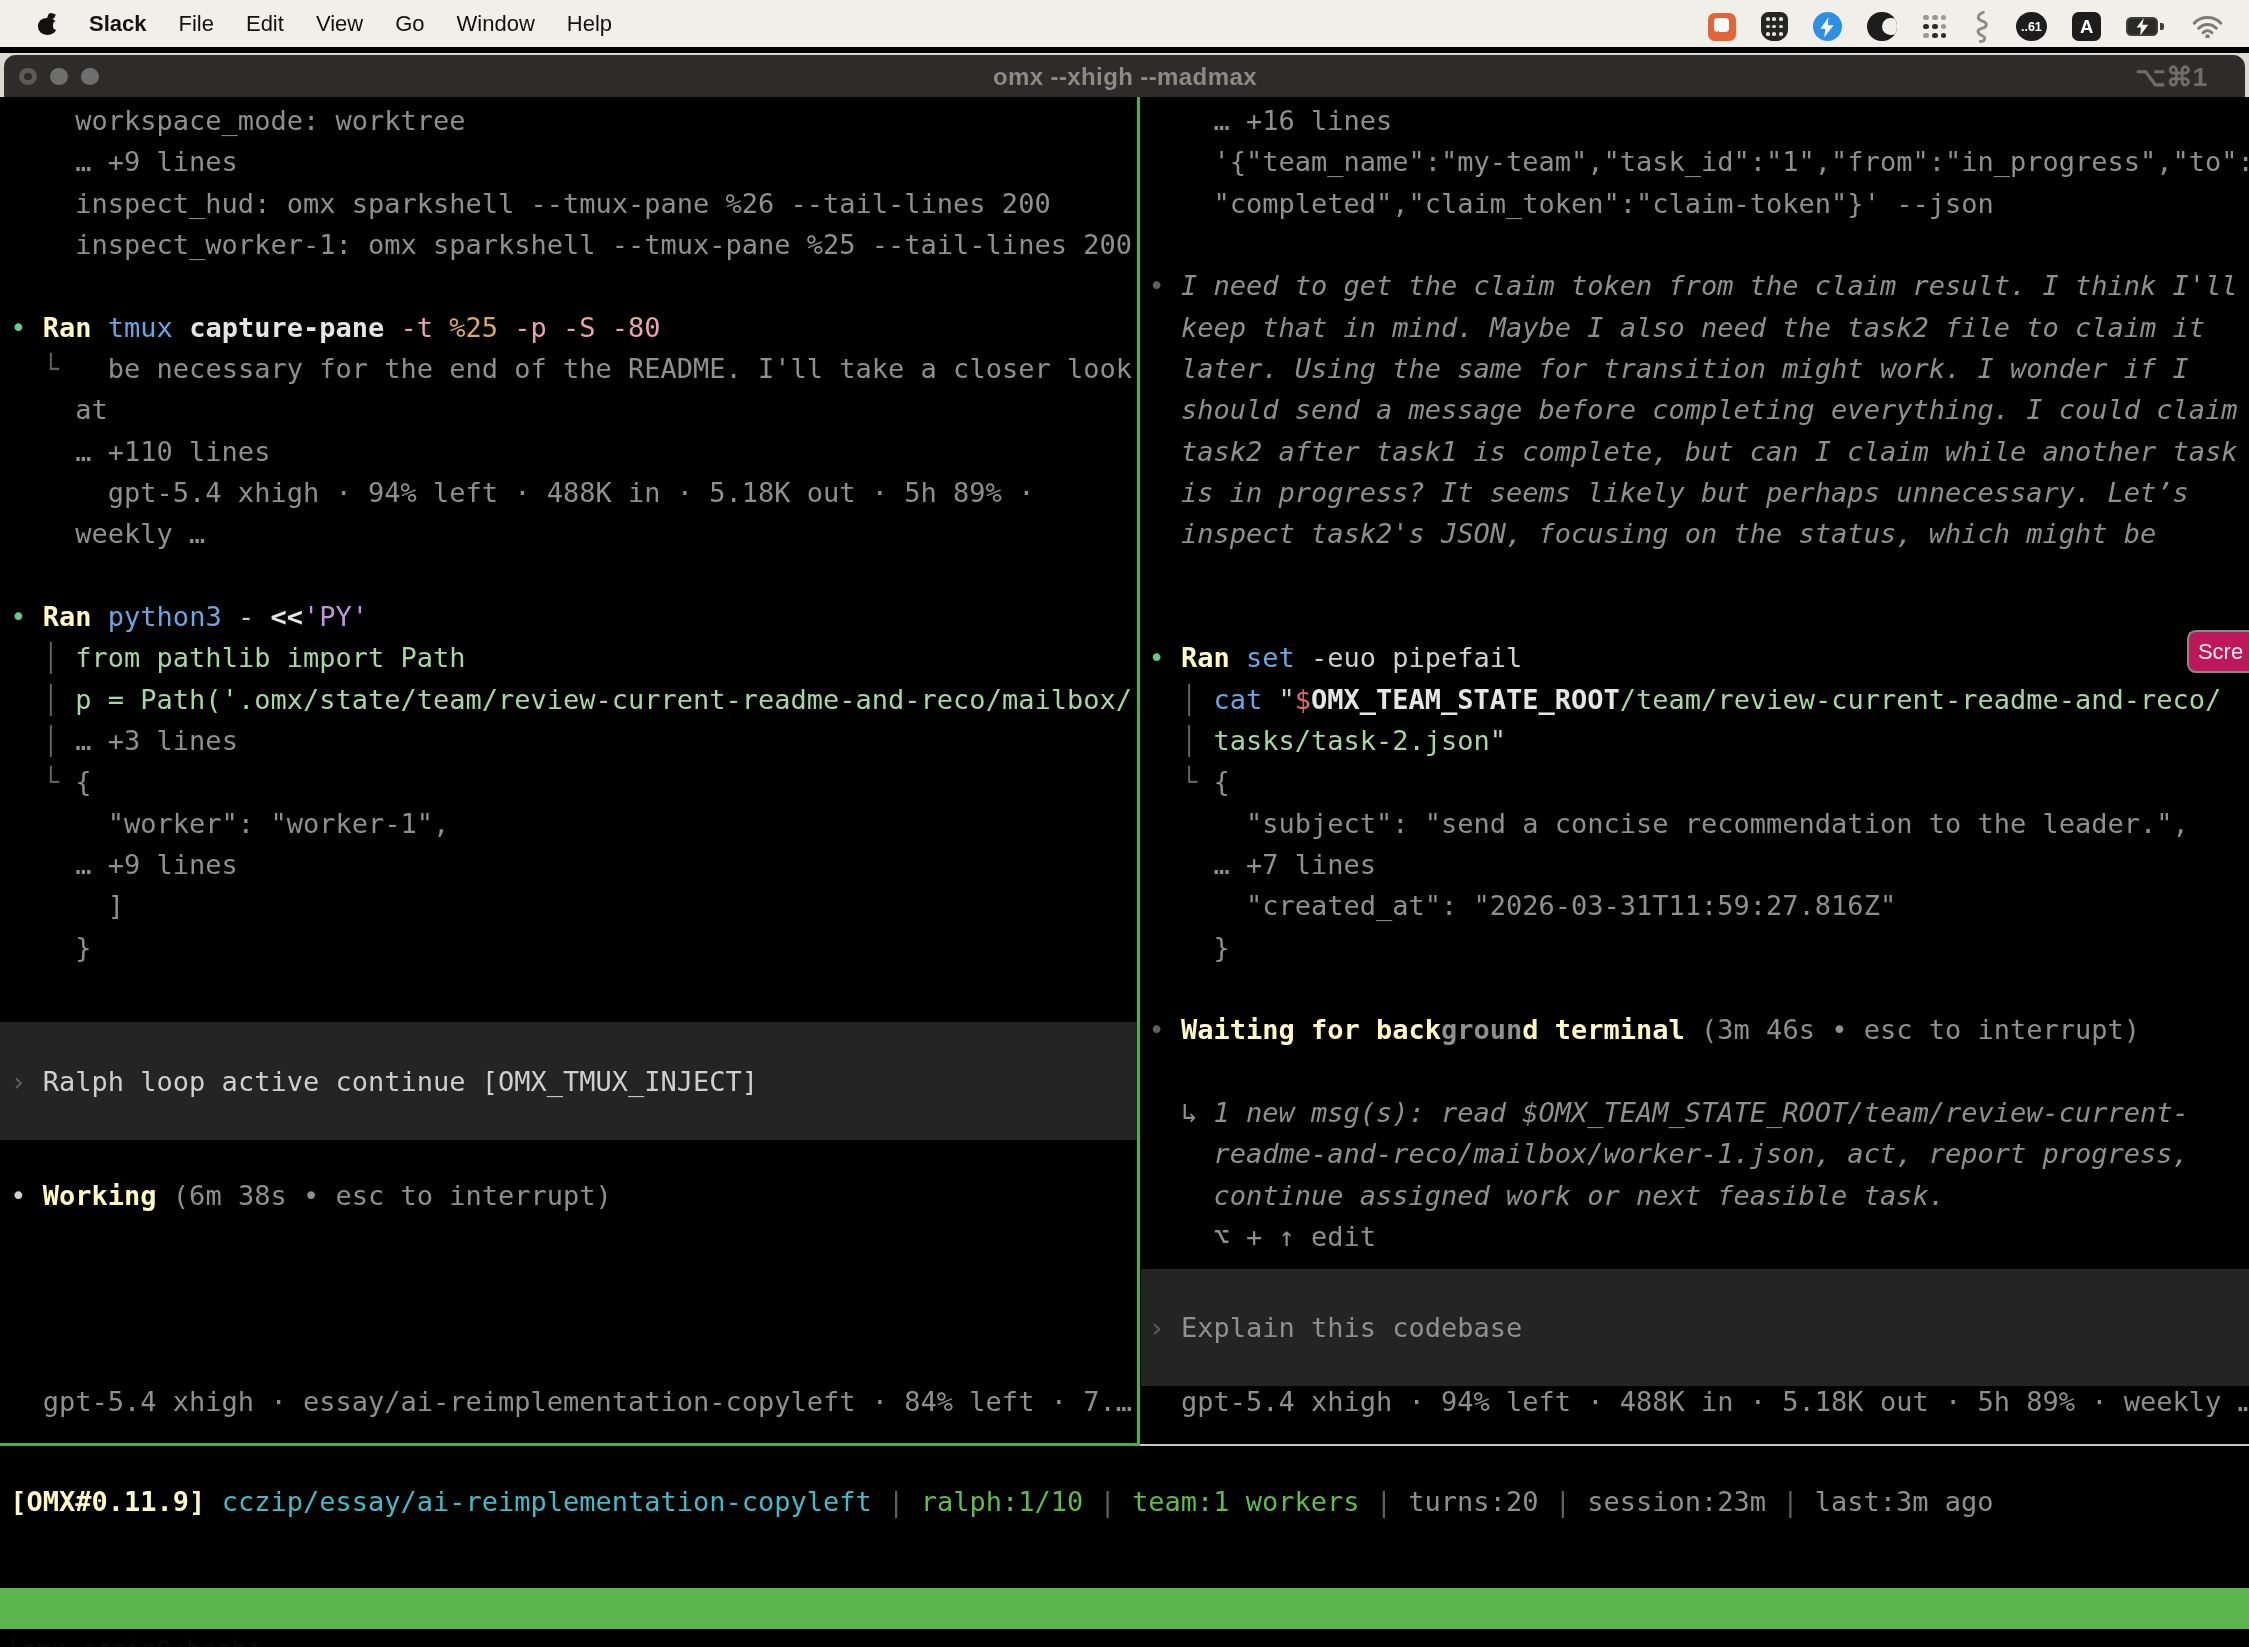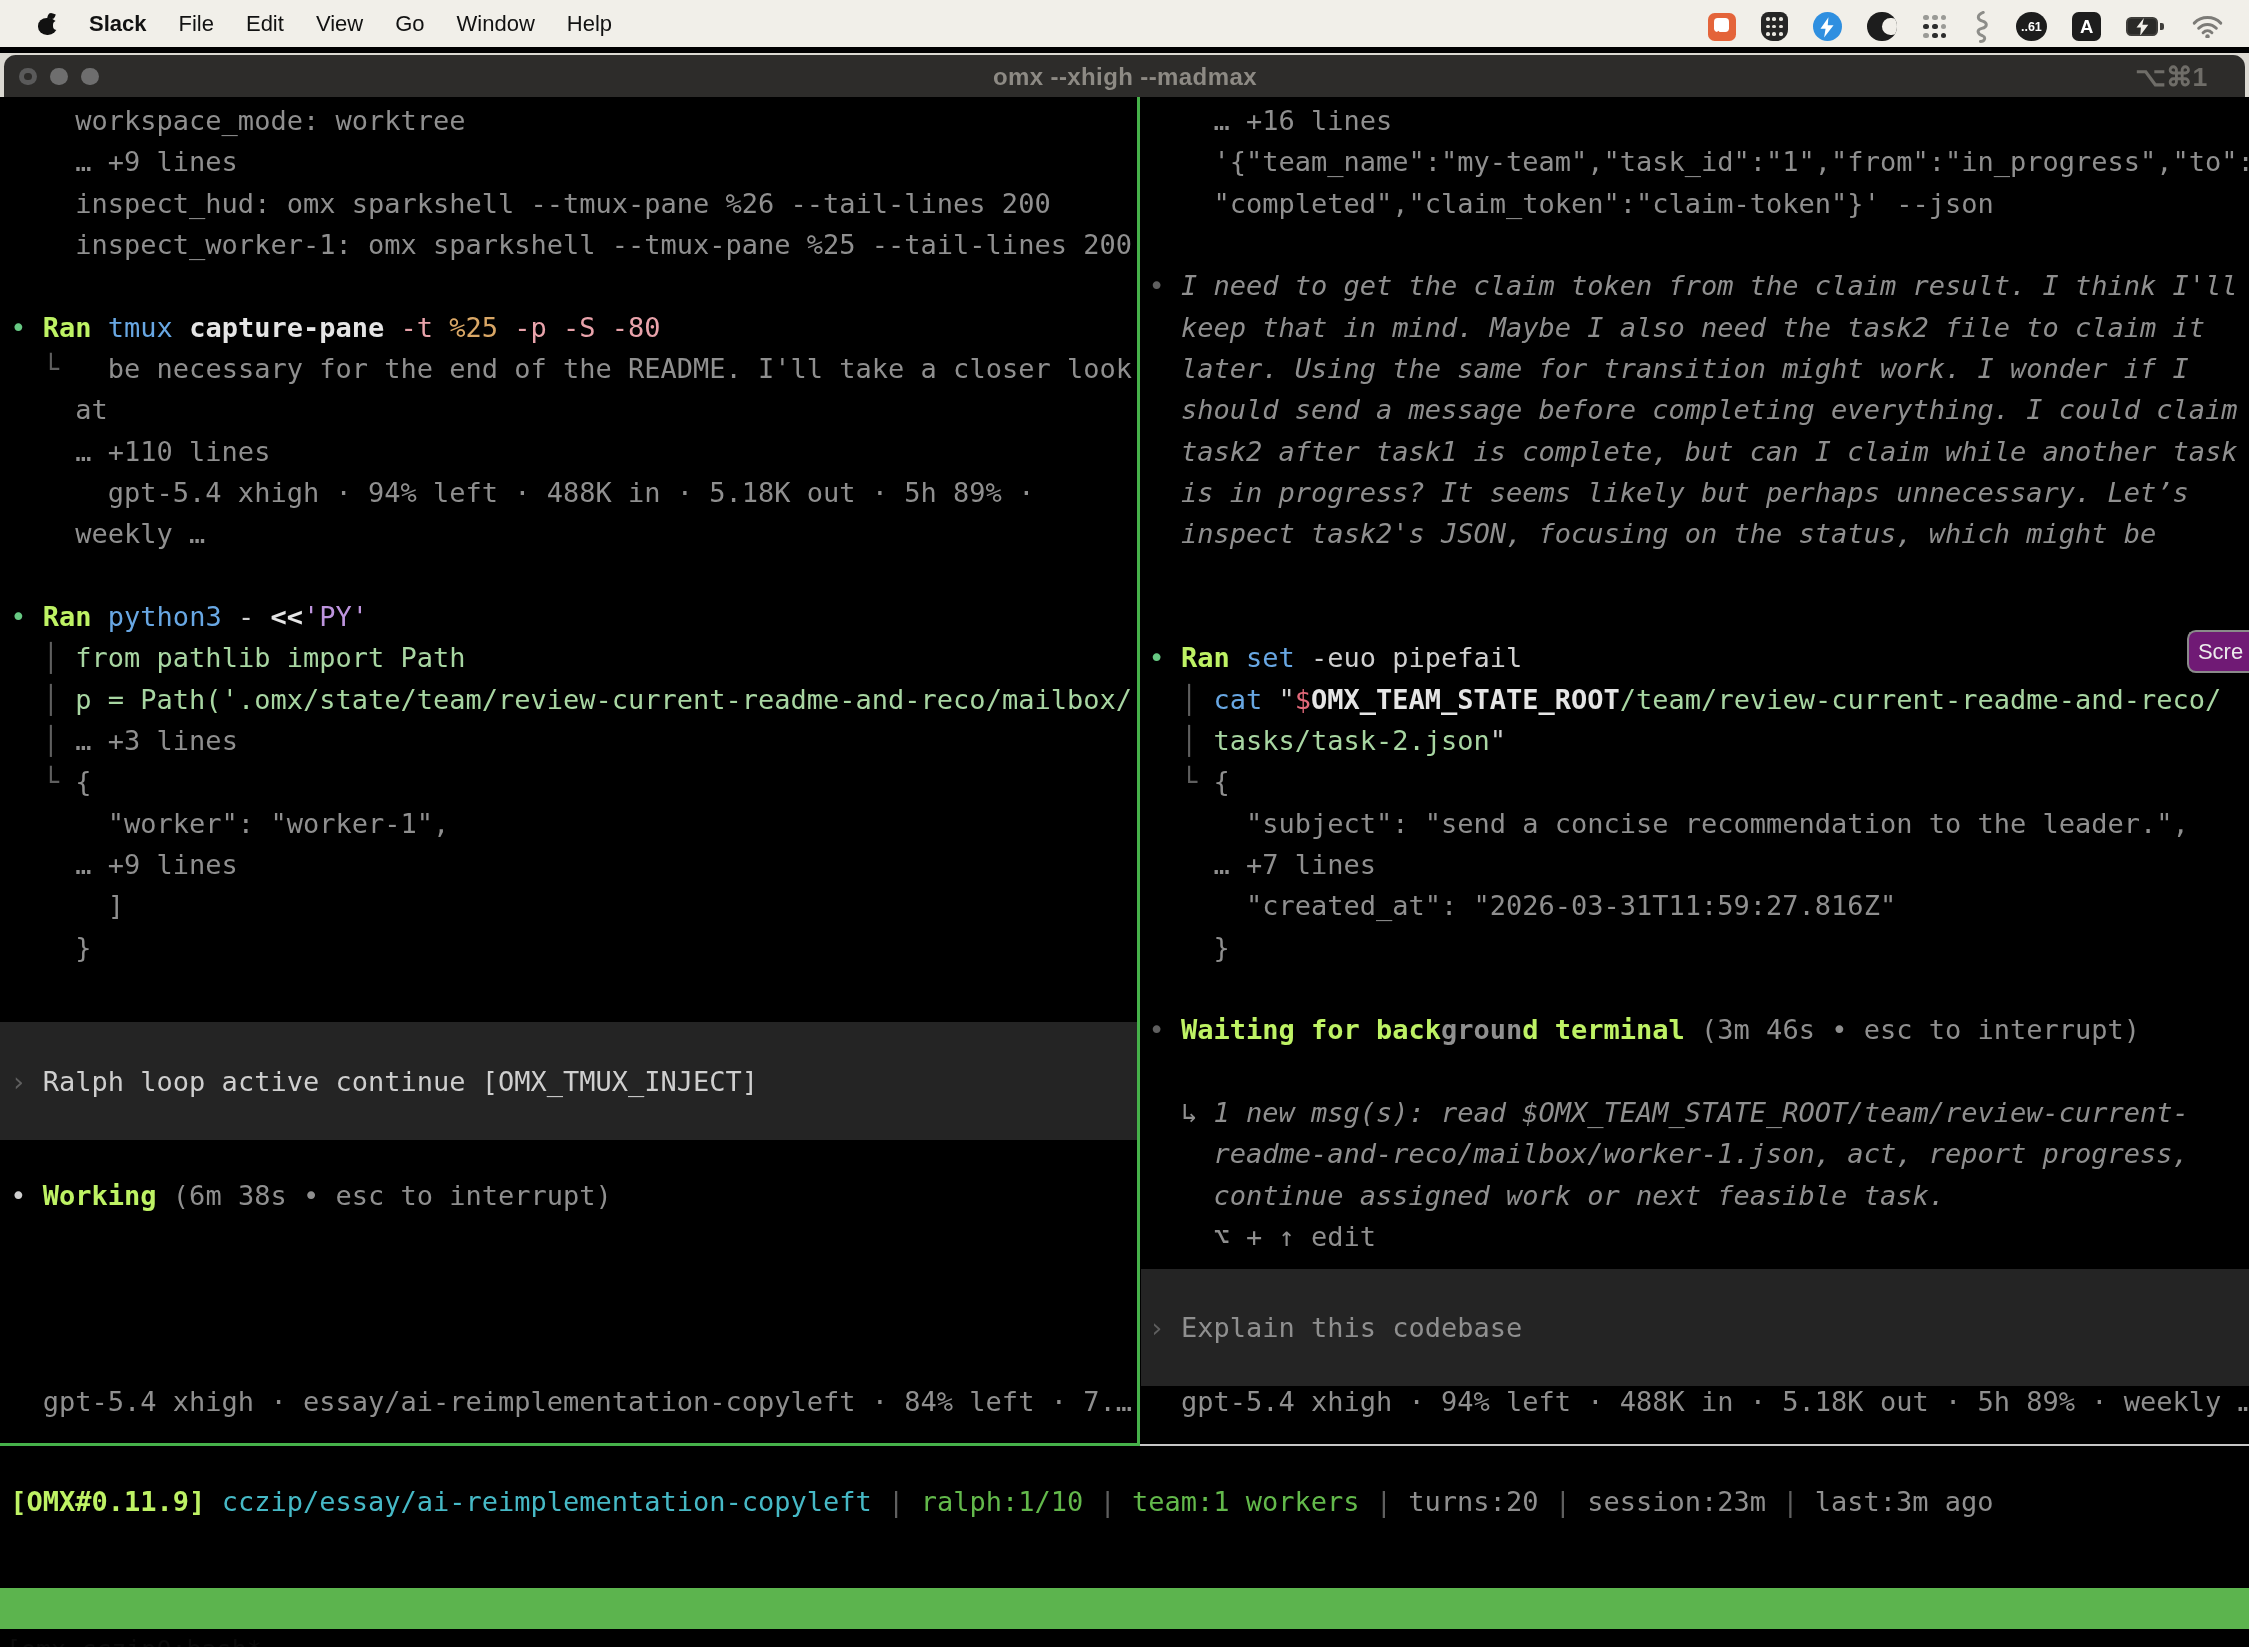--- a/index.html
+++ b/index.html
@@ -52,23 +52,23 @@
   .pane-left .row{padding-left:10.3px;box-sizing:border-box;}
   .pane-right .row{padding-left:7.4px;box-sizing:border-box;}
   .band{position:absolute;left:0;width:100%;background:#242424;display:flex;align-items:center;}
   .band .row{position:static;height:auto;}
   .divider-v{position:absolute;left:1137px;top:0;width:3px;height:1346px;background:#46b14a;}
   .hborder-left{position:absolute;left:0;top:1346px;width:1140px;height:3px;background:#46b14a;}
   .hborder-right{position:absolute;left:1140px;top:1347px;width:1110px;height:2.2px;background:#c6c6c6;}
   .omxline{position:absolute;top:1384px;left:10.3px;height:41px;line-height:41px;white-space:pre;}
   .tmuxbar{position:absolute;top:1491px;left:0;width:2250px;height:41px;background:#5cb44e;color:#0b0b0b;font-size:25px;line-height:41px;white-space:pre;}
   .tmux-left{position:absolute;left:5.9px;}
-  .tooltip{position:absolute;top:630px;right:0;width:63px;height:43px;background:#701a75;border:2.2px solid #8a8a8a;border-right:none;border-radius:8.9px 0 0 8.9px;box-sizing:border-box;color:#ececec;font-family:"Liberation Sans",sans-serif;font-size:22px;display:flex;align-items:center;padding-left:8.9px;overflow:hidden;white-space:nowrap;}
-  
-  .w{color:#bef264;font-weight:bold;}
+  .tooltip{position:absolute;top:630px;right:0;width:63px;height:43px;background:#be185d;border:2.2px solid #8a8a8a;border-right:none;border-radius:8.9px 0 0 8.9px;box-sizing:border-box;color:#ececec;font-family:"Liberation Sans",sans-serif;font-size:22px;display:flex;align-items:center;padding-left:8.9px;overflow:hidden;white-space:nowrap;}
+  
+  .w{color:#fef9c3;font-weight:bold;}
   .wd{color:#8f8f8f;font-weight:bold;}
   .wg{color:#cfcfcf;}
   .g{color:#8f8f8f;}
   .dg{color:#5f5f5f;}
   .bl{color:#68a7e3;}
   .lav{color:#e5e5e5;font-weight:bold;}
   .pk{color:#e9a3ab;}
   .or{color:#d9a766;}
   .pu{color:#bd94dd;}
   .gr{color:#a8d6a2;}

